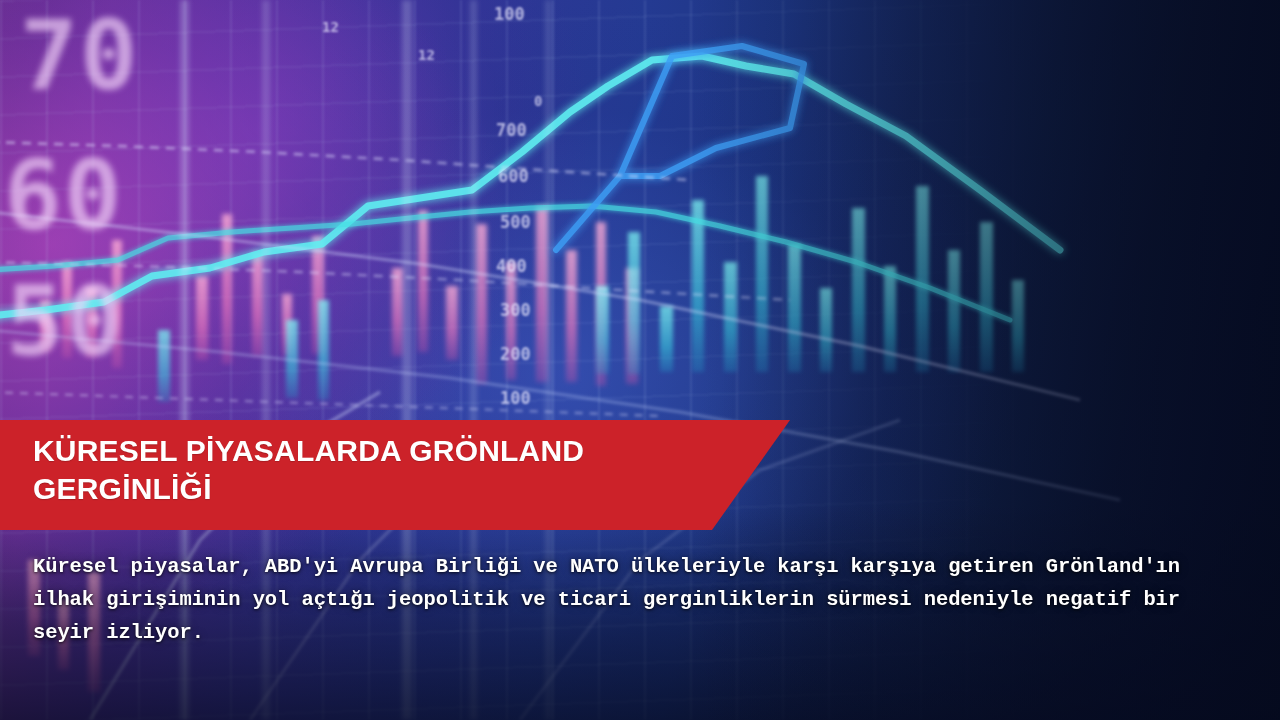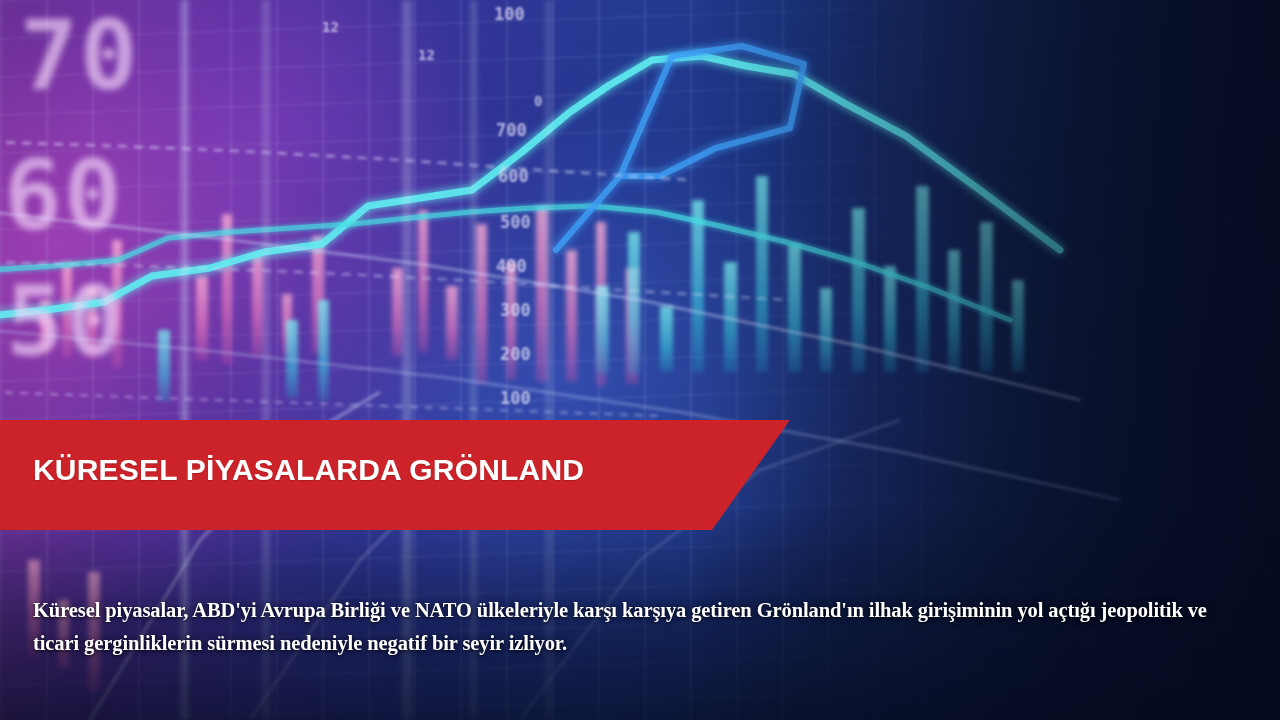--- a/index.html
+++ b/index.html
@@ -139,27 +139,26 @@
   }
 
   
   #deck {
     position:absolute;
     left:33px; top:550px;
     width:1215px;
   }
   #deck p {
     color:#ffffff;
-    font-family:Liberation Serif, serif;
+    font-family:Liberation Mono, monospace;
     font-weight:700;
     font-size:20.5px;
     line-height:33px;
     letter-spacing:-.1px;
     text-shadow:0 1px 3px rgba(0,0,0,.75), 0 0 10px rgba(0,0,0,.45);
-    margin-top:44px;
   }
 </style>
 </head>
 <body>
 
 <div id="card">
 
   <div class="bg-layer bg-base"></div>
   <div class="bg-layer bg-hgrid"></div>
   <div class="bg-layer bg-vgrid"></div>
@@ -268,19 +267,20 @@
     <span style="left:496px; top:258px;">400</span>
     <span style="left:500px; top:302px;">300</span>
     <span style="left:500px; top:346px;">200</span>
     <span style="left:500px; top:390px;">100</span>
   </div>
 
   <div class="bg-layer bg-vignette"></div>
 
   <div id="banner" style="--accent: #cc2229;">
     <div class="title-line">KÜRESEL PİYASALARDA GRÖNLAND</div>
+    <div class="title-line">GERGİNLİĞİ</div>
   </div>
 
   <div id="deck">
     <p style="color: rgb(255, 255, 255);">Küresel piyasalar, ABD'yi Avrupa Birliği ve NATO ülkeleriyle karşı karşıya getiren Grönland'ın ilhak girişiminin yol açtığı jeopolitik ve ticari gerginliklerin sürmesi nedeniyle negatif bir seyir izliyor.</p>
   </div>
 
 </div>
 
 </body></html>

